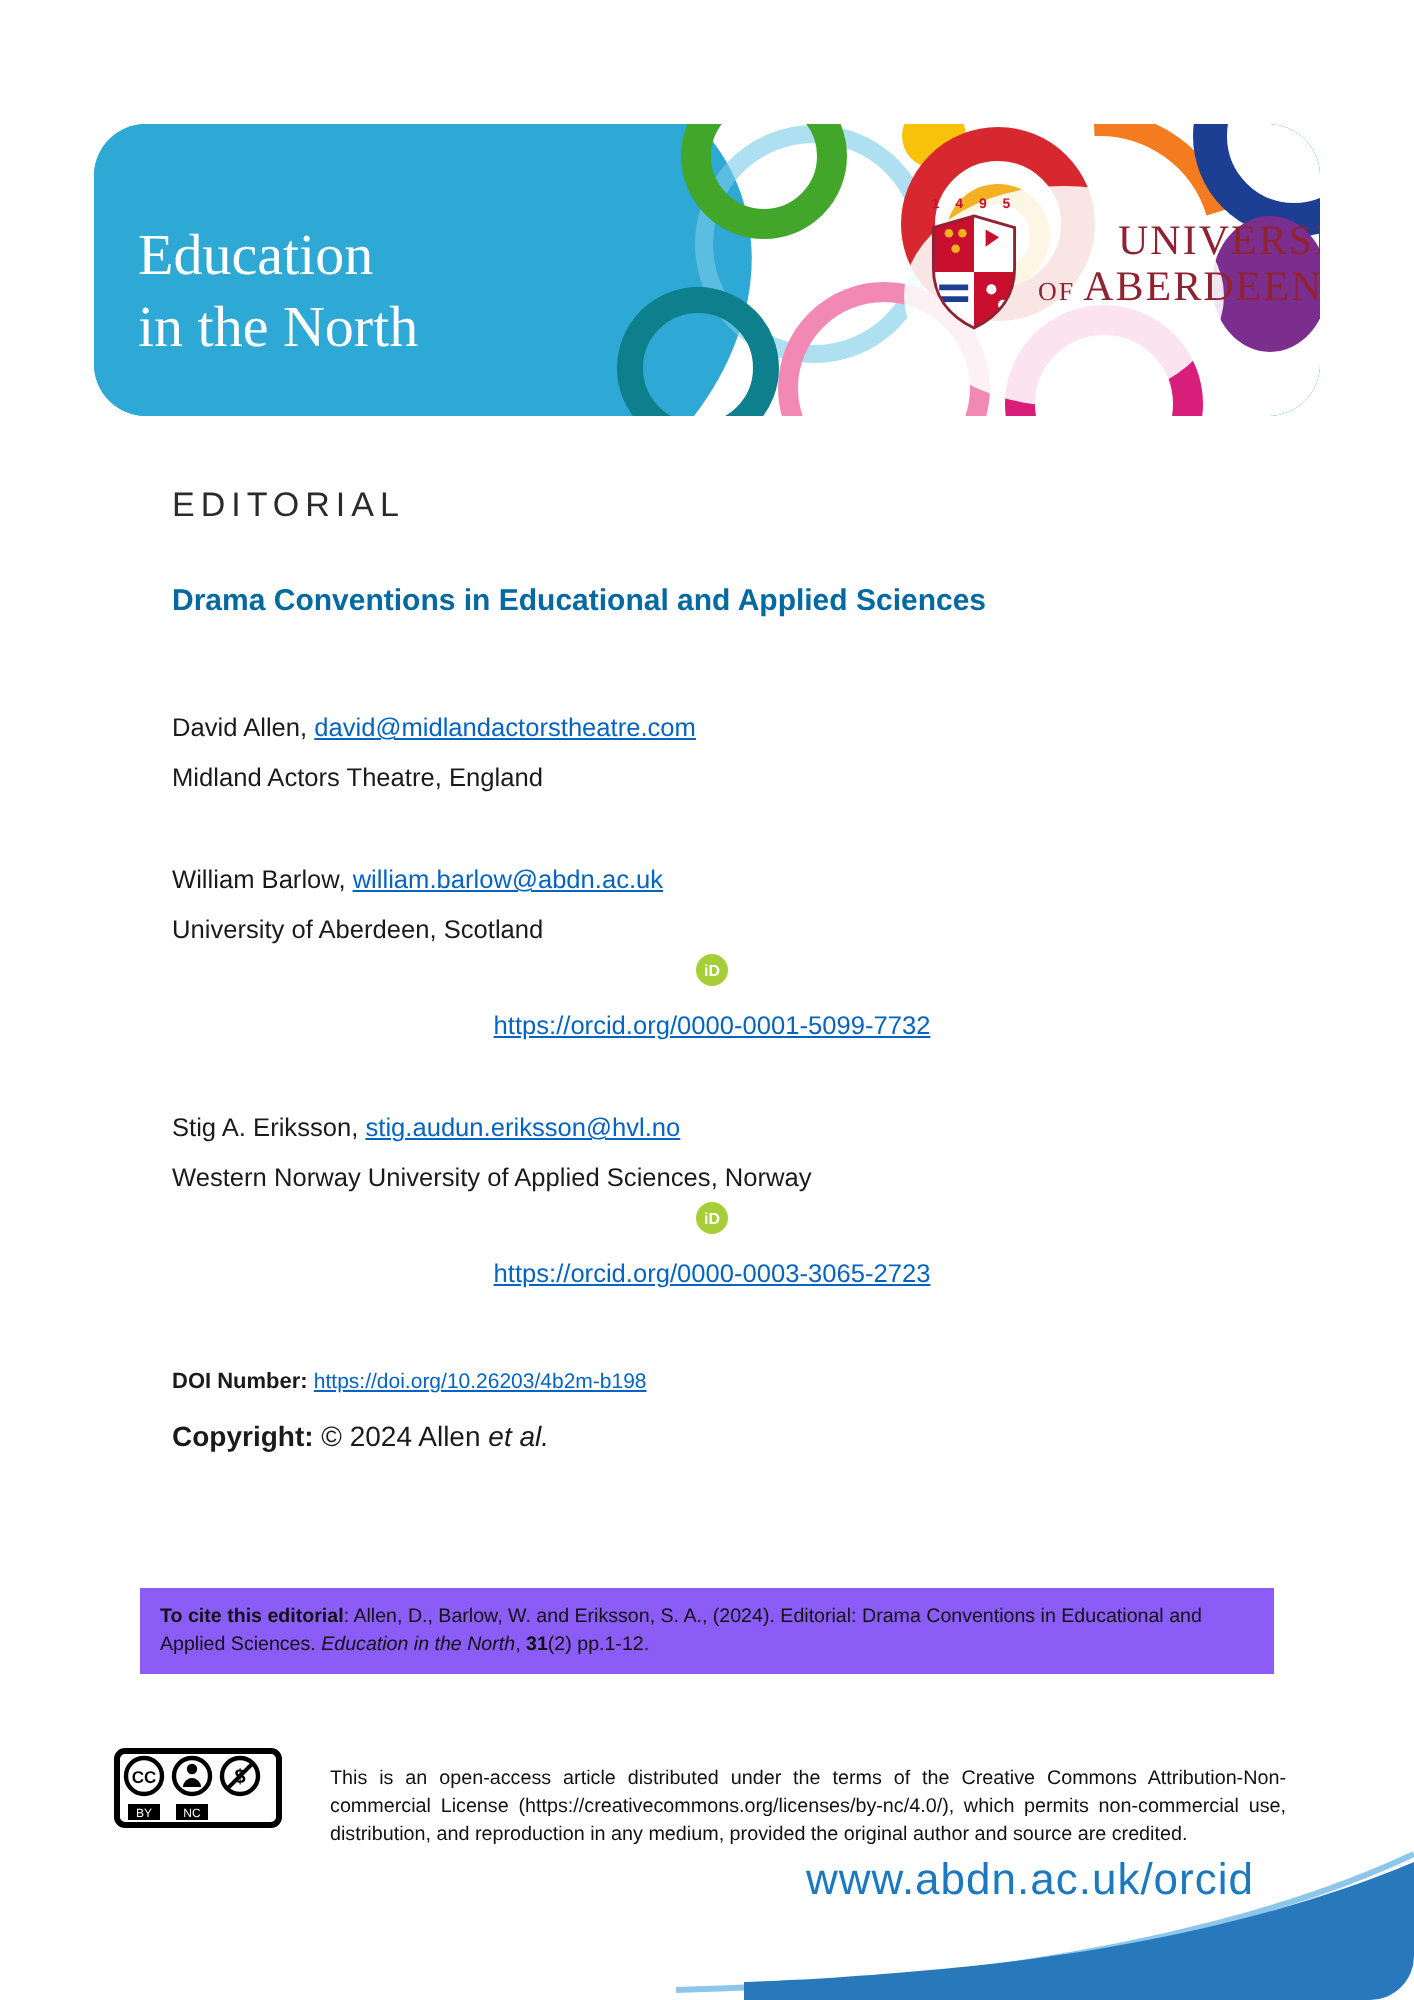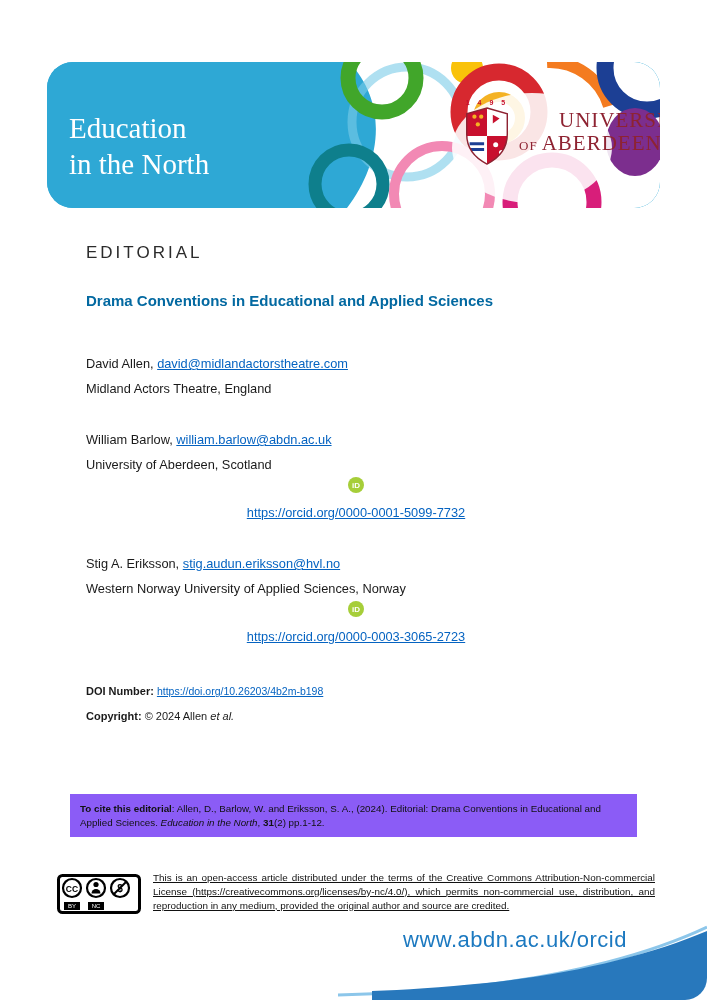--- a/index.html
+++ b/index.html
@@ -25,33 +25,33 @@
   .section-label{font-size:17px;letter-spacing:3px;color:#2b2b2b;}
   .article-title{margin:29px 0 0;font-size:15px;font-weight:bold;color:#0369a1;}
   .author-block{margin-top:26px;font-size:12.8px;line-height:25px;}
   .author-block.first{margin-top:42px;}
   .author-block p{margin:0;}
   .orcid-line{display:flex;align-items:center;gap:7px;flex-direction:column;}
   .orcid-icon{width:16px;height:16px;flex:0 0 auto;}
   .link{color:#0563C1;text-decoration:underline;cursor:pointer;}
   .doi-line{margin:36px 0 0;font-size:11px;}
   .doi-line .link{font-size:10.5px;}
-  .copyright-line{margin:13px 0 0;font-size:11px;}
+  .copyright-line{margin:13px 0 0;font-size:14px;}
   .bold{font-weight:bold;}
   .ital{font-style:italic;}
 
   
   .citation-box{position:absolute;left:70px;top:794px;width:567px;box-sizing:border-box;
                 background:#8b5cf6;padding:8px 10px;}
   .citation-box p{margin:0;font-size:9.8px;line-height:13.5px;color:#111;}
 
   
   .license{position:absolute;left:57px;top:871px;width:598px;display:flex;gap:12px;align-items:flex-start;}
   .cc-badge{width:84px;height:40px;flex:0 0 auto;margin-top:3px;}
-  .license p{margin:0;font-size:9.9px;line-height:13.8px;text-align:justify;color:#111;text-decoration:underline;}
+  .license p{margin:12px;font-size:9.9px;line-height:13.8px;text-align:justify;color:#111;}
 
   
   .footer-url{position:absolute;top:927px;right:80px;font-size:22px;color:#1C79C0;letter-spacing:.5px;}
   .swoosh{position:absolute;left:0;bottom:0;width:707px;height:75px;}
 </style>
 </head>
 <body>
 
 <div class="page">
 

